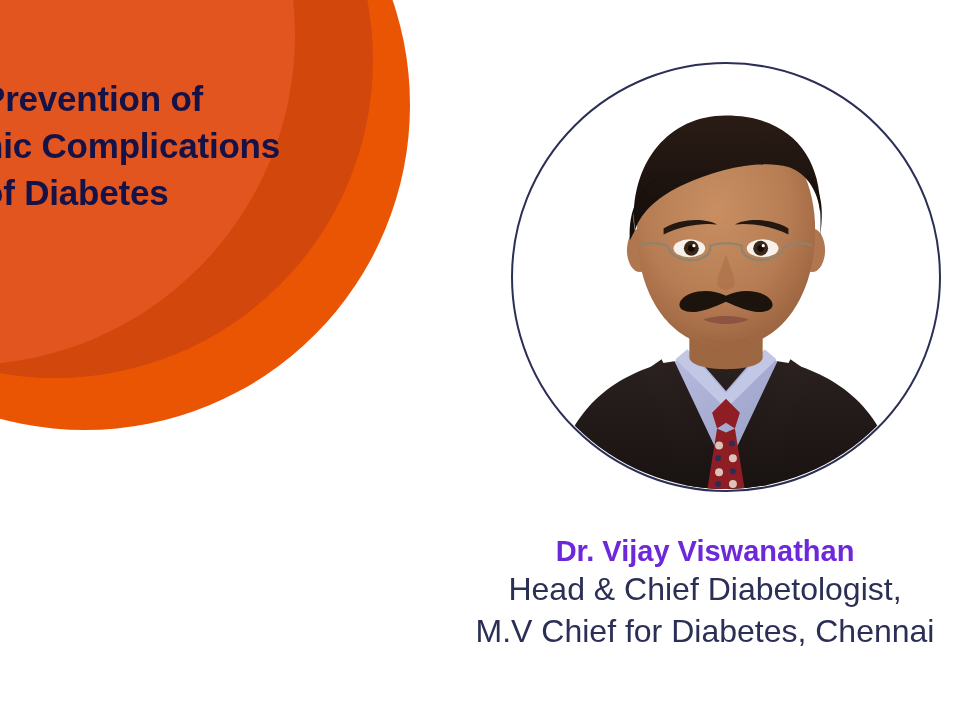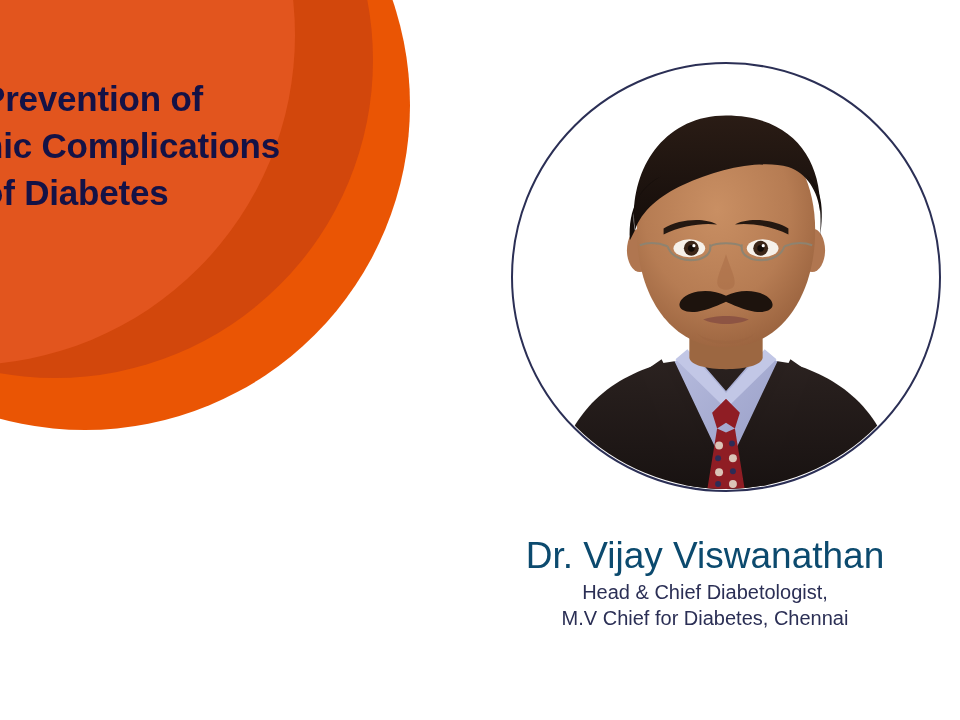--- a/index.html
+++ b/index.html
@@ -70,29 +70,29 @@
   
   .caption {
     position: absolute;
     left: 450px;
     top: 533px;
     width: 510px;
     text-align: center;
     z-index: 5;
   }
   .caption-name {
-    font-size: 37px;
-    font-weight: normal;
-    color: #0c4a6e;
+    font-size: 29px;
+    font-weight: bold;
+    color: #6d28d9;
     line-height: 1.25;
     white-space: nowrap;
   }
   .caption-role,
   .caption-org {
-    font-size: 20px;
+    font-size: 32px;
     font-weight: normal;
     color: #2b2f55;
     line-height: 1.3;
     white-space: nowrap;
   }
 </style>
 </head>
 <body>
 
 <div id="slide">

